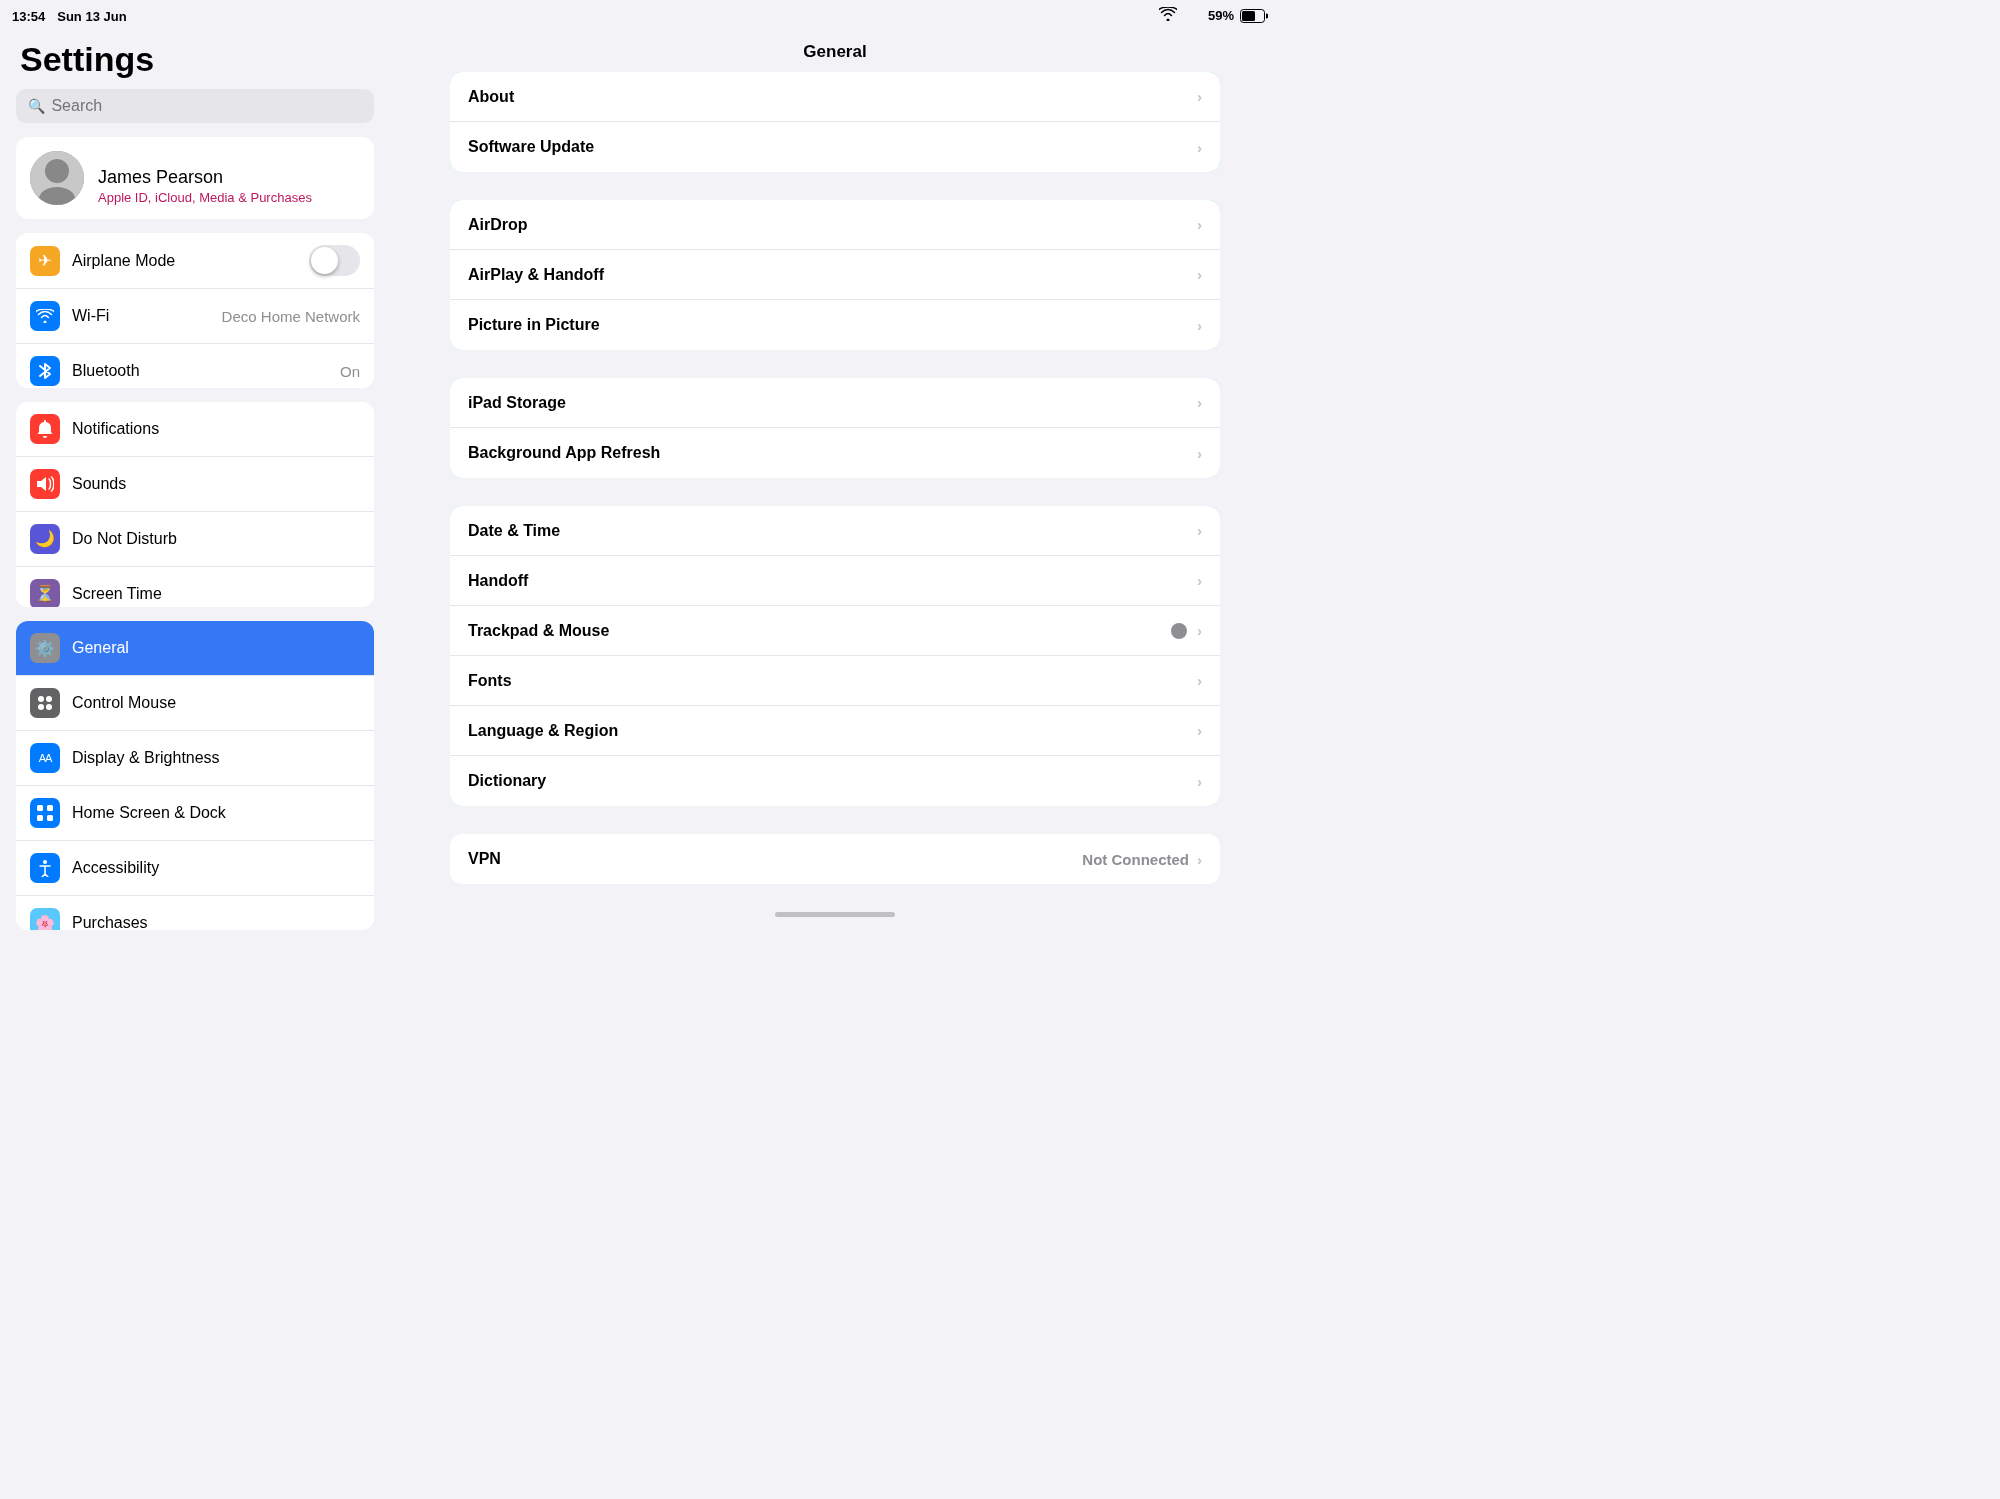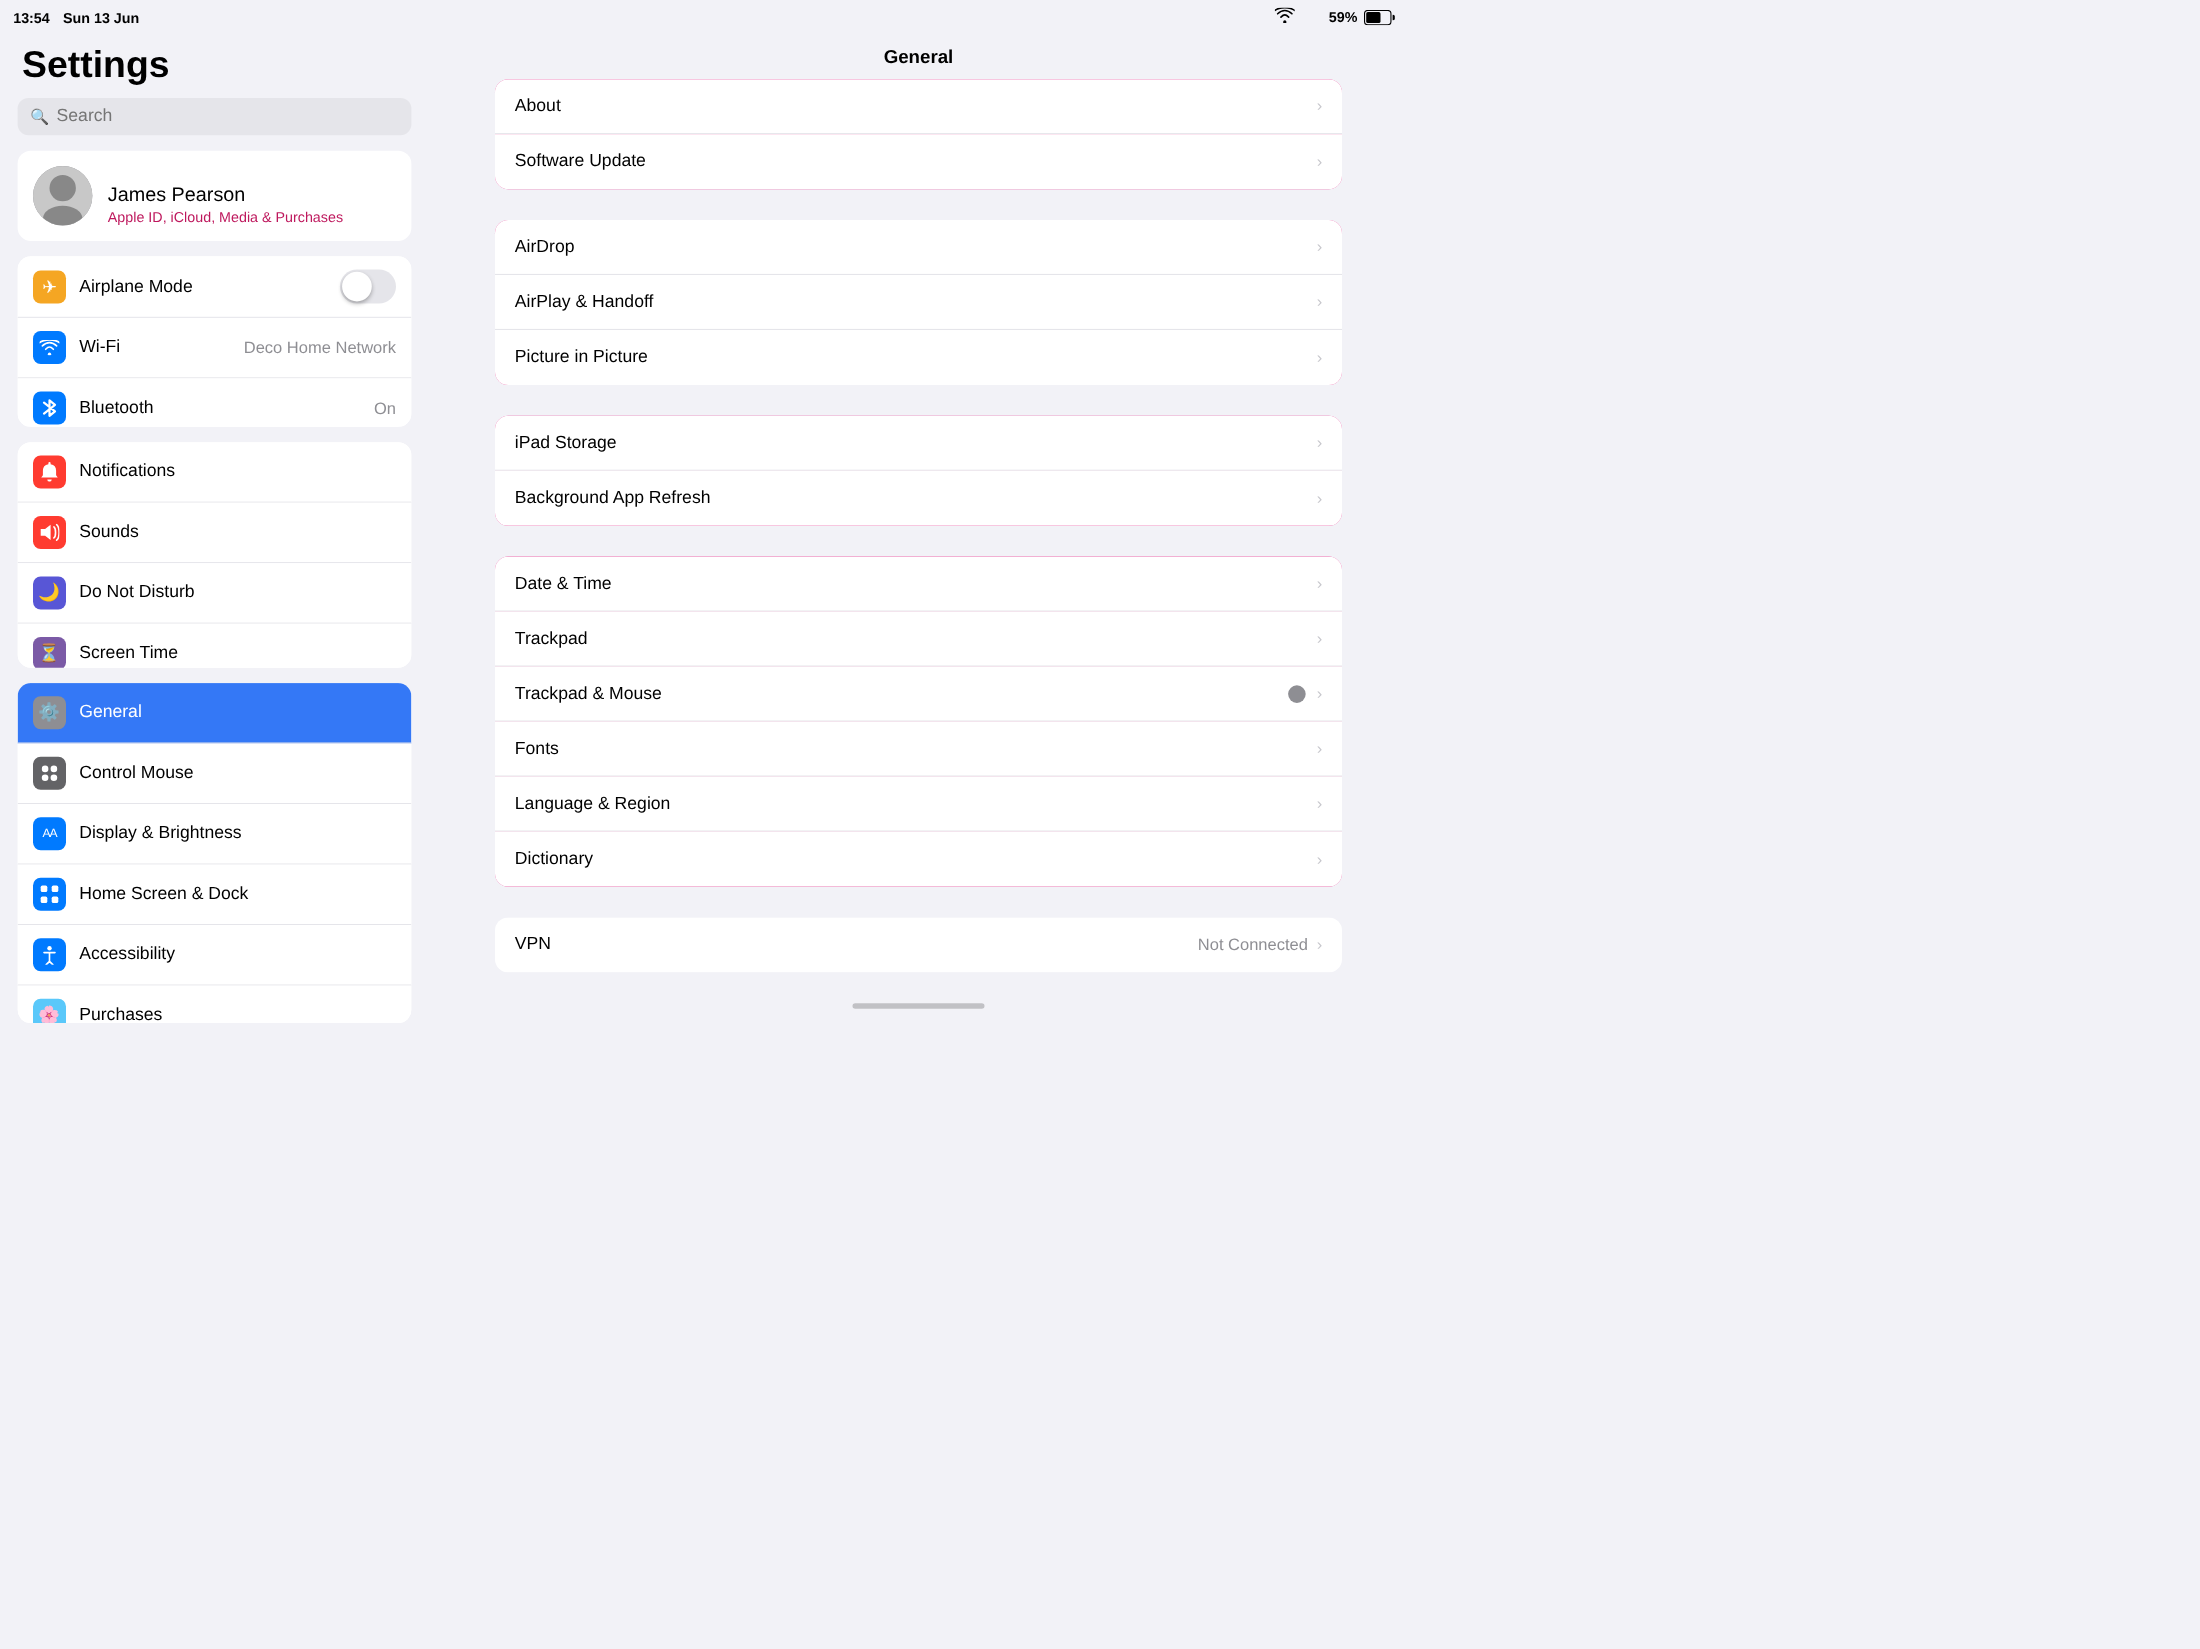--- a/index.html
+++ b/index.html
@@ -195,23 +195,24 @@
     }
 
     .content-body {
       padding: 0 60px 20px 60px;
       display: flex;
       flex-direction: column;
       gap: 28px;
     }
 
     .settings-group {
-      background: #ec4899;
+      background: #5eead4;
       border-radius: 12px;
       overflow: hidden;
+      font-weight: bold;
     }
 
     .settings-row {
       display: flex;
       align-items: center;
       padding: 14px 18px;
       border-bottom: 0.5px solid #e5e5ea;
       cursor: pointer;
       background: #fff;
       min-height: 50px;
@@ -461,21 +462,21 @@
           <span class="chevron">›</span>
         </div>
       </div>
 
       <div class="settings-group">
         <div class="settings-row">
           <span class="settings-row-label">Date &amp; Time</span>
           <span class="chevron">›</span>
         </div>
         <div class="settings-row">
-          <span class="settings-row-label">Trackpad</span>
+          <span class="settings-row-label">Handoff</span>
           <span class="chevron">›</span>
         </div>
         <div class="settings-row">
           <span class="settings-row-label">Trackpad &amp; Mouse</span>
           <div class="trackpad-dot"></div>
           <span class="chevron">›</span>
         </div>
         <div class="settings-row">
           <span class="settings-row-label">Fonts</span>
           <span class="chevron">›</span>

